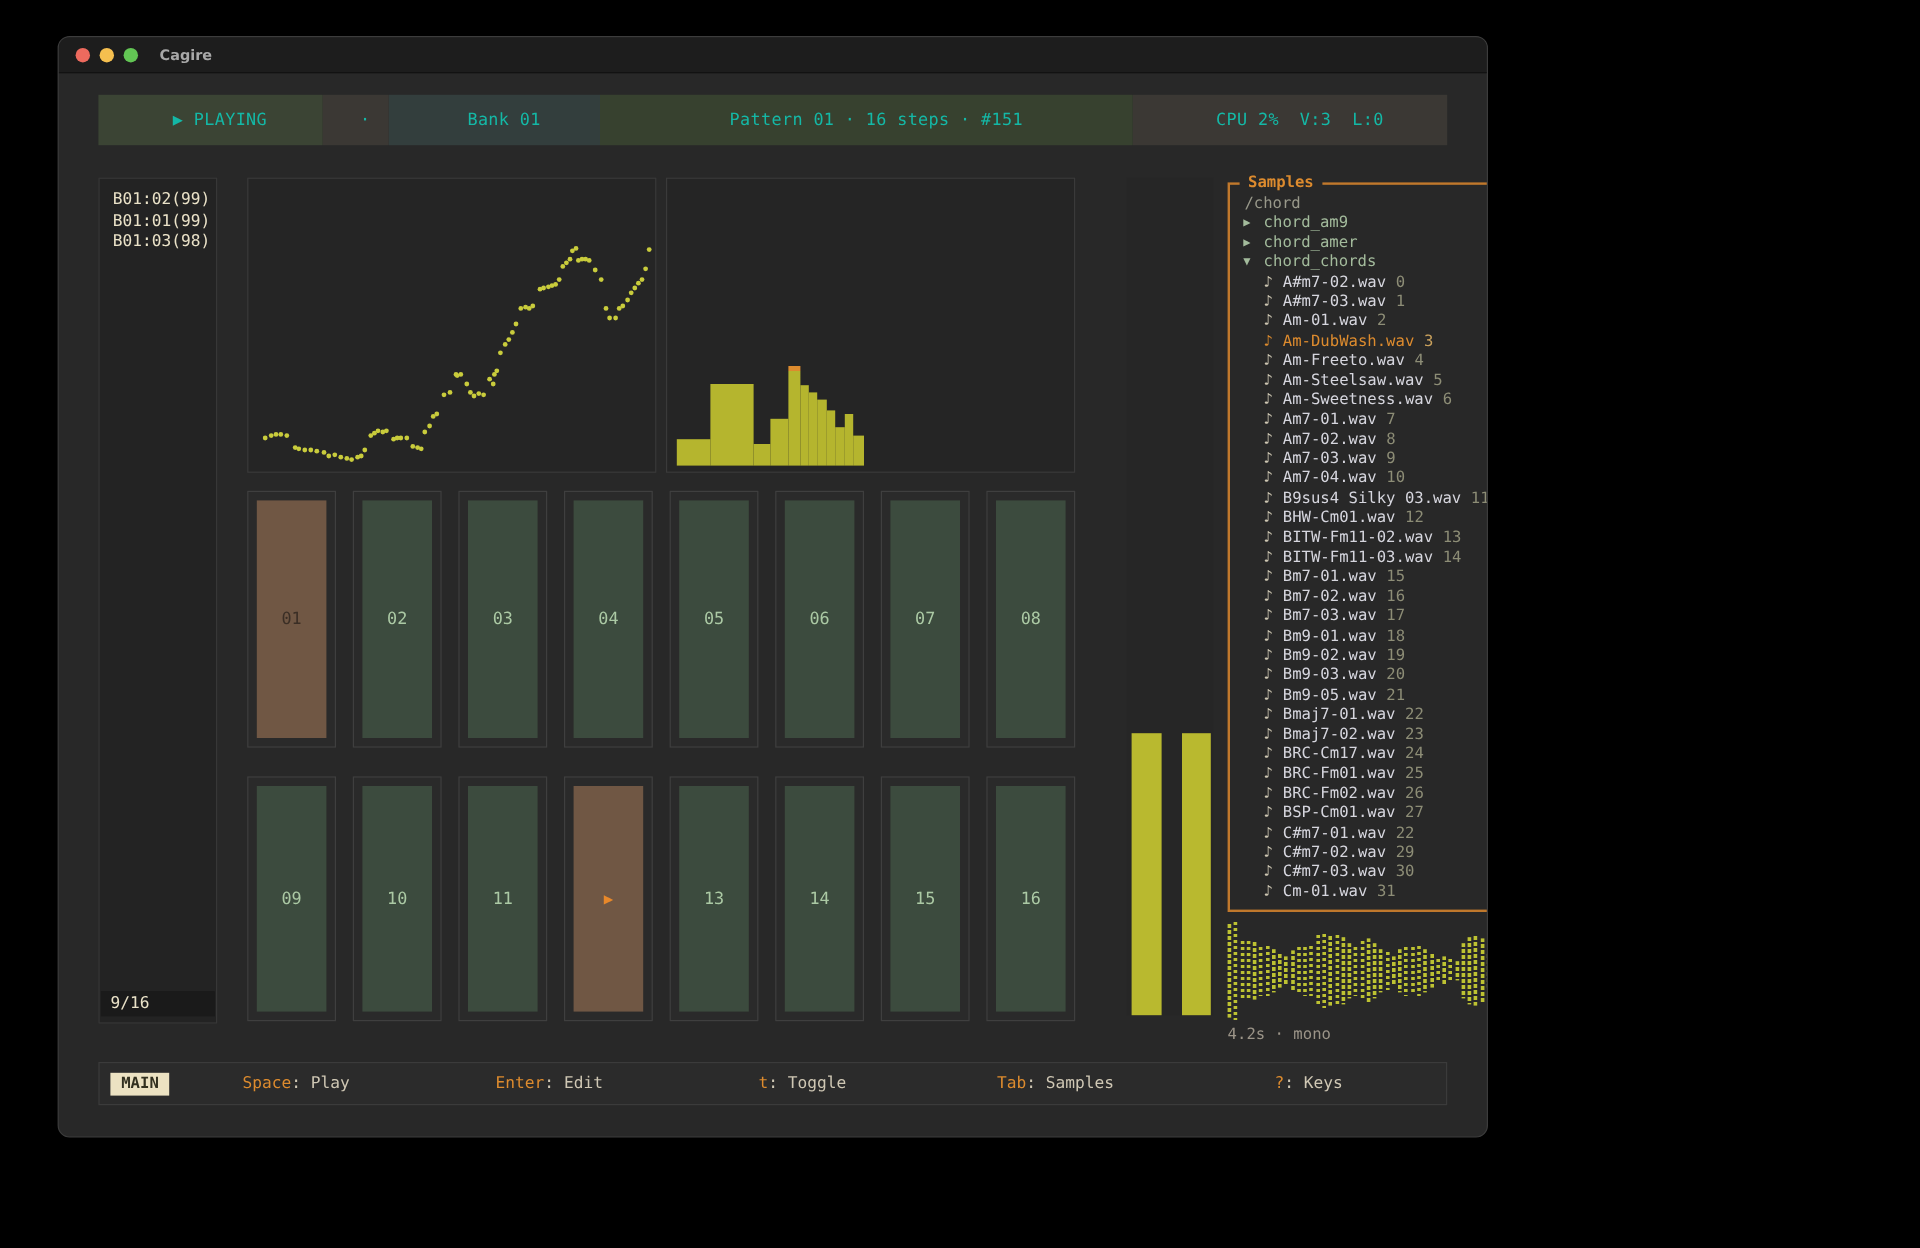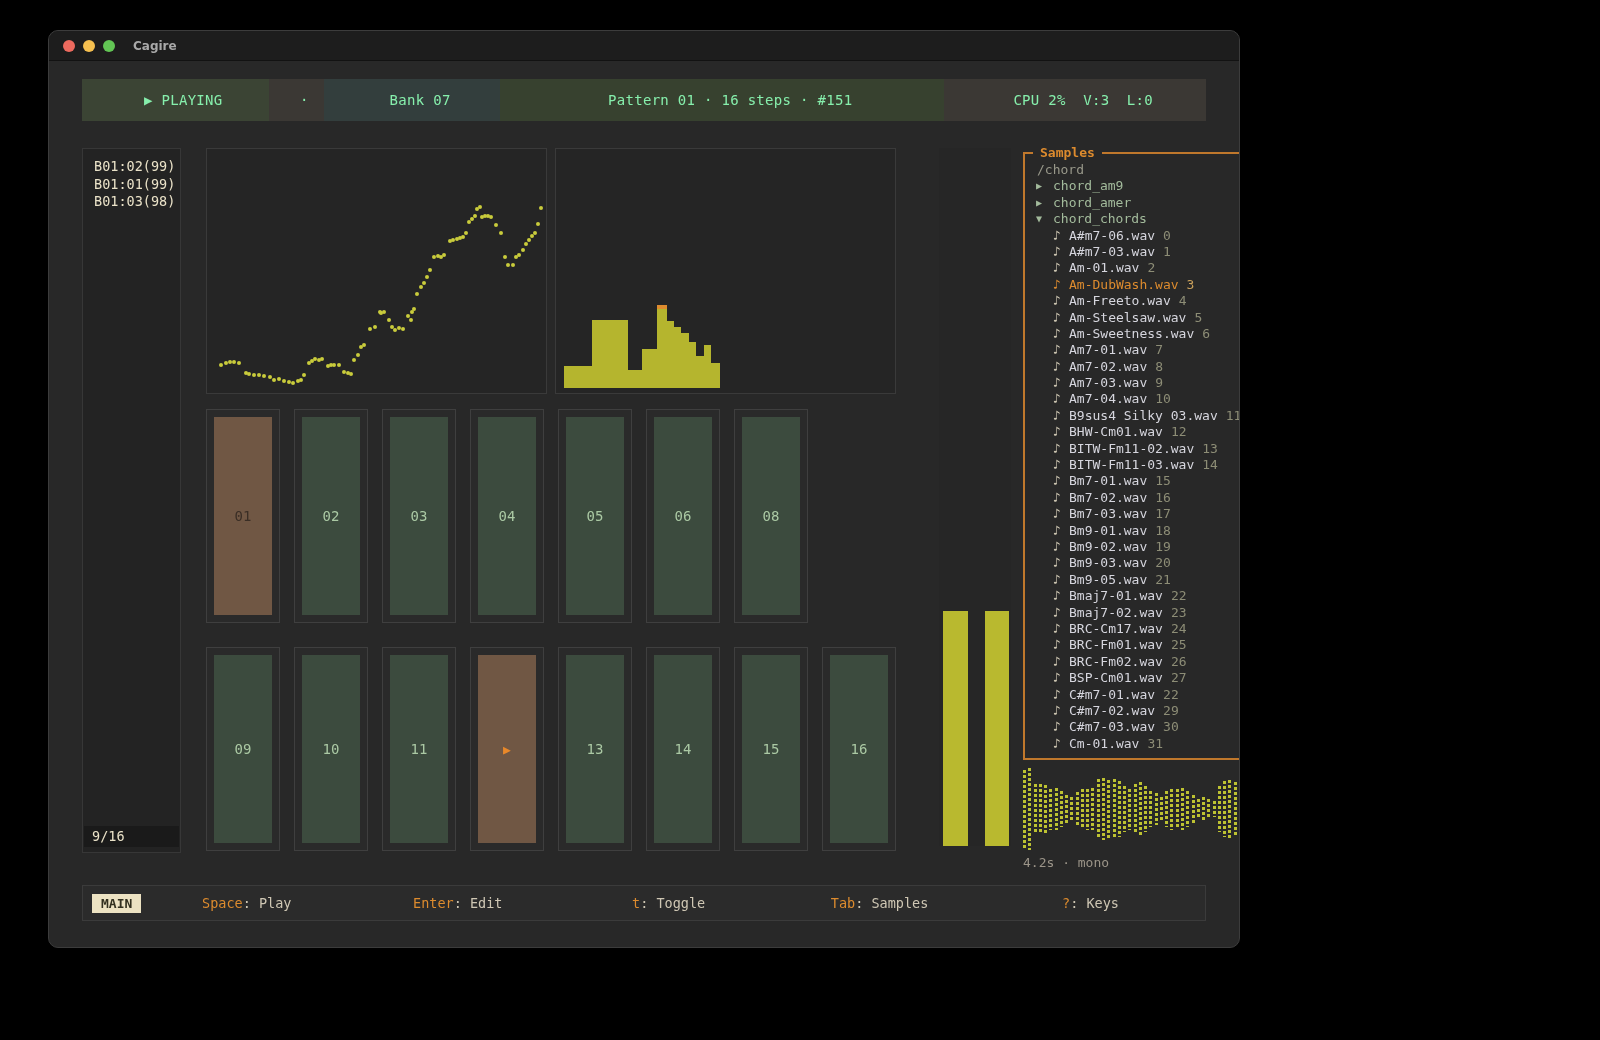--- a/index.html
+++ b/index.html
@@ -11,21 +11,21 @@
   
   .titlebar { height:30px; background:#1d1d1d; display:flex; align-items:center;
               padding:0 14px; border-bottom:1px solid #121212; }
   .tl { width:12px; height:12px; border-radius:50%; margin-right:8px; }
   .tl.r{background:#ed6a5e}.tl.y{background:#f5bf4f}.tl.g{background:#62c554}
   .wtitle { color:#a9a9a9; font-size:12px; font-weight:bold; margin-left:10px;
             font-family:"DejaVu Sans", sans-serif; }
   
   .statusbar { display:flex; margin:18px 33px 0; height:42px; }
   .seg { display:flex; align-items:center; justify-content:center;
-         color:#86efac; font-size:14px; white-space:pre; letter-spacing:.3px;padding-left:16px; }
+         color:#14b8a6; font-size:14px; white-space:pre; letter-spacing:.3px;padding-left:16px; }
   
   .main { display:flex; margin:27px 33px 0; align-items:flex-start; }
   .sidebar { width:99px; height:705px; background:#232323; border:1px solid #373737;
              position:relative; padding:9px 0 0 11px; font-size:13.5px;
              color:#eae2c8; line-height:17.5px; flex:none; }
   .counter { position:absolute; left:1px; right:1px; bottom:5px; height:21px;
              background:#1a1a1a; color:#eae2c8; font-size:13.5px;
              line-height:21px; padding-left:8px; }
   .center { width:690px; margin-left:25px; flex:none; }
   .chartrow { display:flex; gap:8px; height:246px; }
@@ -85,21 +85,21 @@
   <div class="titlebar">
     <span class="tl r"></span>
     <span class="tl y"></span>
     <span class="tl g"></span>
     <span class="wtitle">Cagire</span>
   </div>
 
   <div class="statusbar">
       <div class="seg" style="background: rgb(59, 68, 52); flex-grow: 15.2;">▶ PLAYING</div>
       <div class="seg" style="background: rgb(59, 56, 52); flex-grow: 5.1;">·</div>
-      <div class="seg" style="background: rgb(51, 62, 61); flex-grow: 16.3;">Bank 07</div>
+      <div class="seg" style="background: rgb(51, 62, 61); flex-grow: 16.3;">Bank 01</div>
       <div class="seg" style="background: rgb(55, 65, 47); flex-grow: 30.4;">Pattern 01 · 16 steps · #151</div>
       <div class="seg" style="background: rgb(59, 56, 52); flex-grow: 17.5;">CPU 2%  V:3  L:0</div>
     </div>
 
   <div class="main">
     <div class="sidebar">
       <div>
           <div>B01:02(99)</div>
           <div>B01:01(99)</div>
           <div>B01:03(98)</div>
@@ -228,20 +228,23 @@
           <div class="pad normal">
             <div class="pad-fill">04</div>
           </div>
           <div class="pad normal">
             <div class="pad-fill">05</div>
           </div>
           <div class="pad normal">
             <div class="pad-fill">06</div>
           </div>
           <div class="pad normal">
+            <div class="pad-fill">07</div>
+          </div>
+          <div class="pad normal">
             <div class="pad-fill">08</div>
           </div>
         </div>
       <div class="padrow second">
           <div class="pad normal">
             <div class="pad-fill">09</div>
           </div>
           <div class="pad normal">
             <div class="pad-fill">10</div>
           </div>
@@ -272,21 +275,21 @@
       </div>
 
     <div class="right">
       <div class="samples">
         <div class="legend">Samples</div>
         <div>
             <div class="trow tpath">/chord</div>
             <div class="trow tfold"><span class="arrow">▶</span><span>chord_am9</span></div>
             <div class="trow tfold"><span class="arrow">▶</span><span>chord_amer</span></div>
             <div class="trow tfold"><span class="arrow">▼</span><span>chord_chords</span></div>
-            <div class="trow tfile"><span class="note">♪</span><span>A#m7-06.wav</span><span class="idx">0</span></div>
+            <div class="trow tfile"><span class="note">♪</span><span>A#m7-02.wav</span><span class="idx">0</span></div>
             <div class="trow tfile"><span class="note">♪</span><span>A#m7-03.wav</span><span class="idx">1</span></div>
             <div class="trow tfile"><span class="note">♪</span><span>Am-01.wav</span><span class="idx">2</span></div>
             <div class="trow tfile sel"><span class="note">♪</span><span>Am-DubWash.wav</span><span class="idx">3</span></div>
             <div class="trow tfile"><span class="note">♪</span><span>Am-Freeto.wav</span><span class="idx">4</span></div>
             <div class="trow tfile"><span class="note">♪</span><span>Am-Steelsaw.wav</span><span class="idx">5</span></div>
             <div class="trow tfile"><span class="note">♪</span><span>Am-Sweetness.wav</span><span class="idx">6</span></div>
             <div class="trow tfile"><span class="note">♪</span><span>Am7-01.wav</span><span class="idx">7</span></div>
             <div class="trow tfile"><span class="note">♪</span><span>Am7-02.wav</span><span class="idx">8</span></div>
             <div class="trow tfile"><span class="note">♪</span><span>Am7-03.wav</span><span class="idx">9</span></div>
             <div class="trow tfile"><span class="note">♪</span><span>Am7-04.wav</span><span class="idx">10</span></div>

